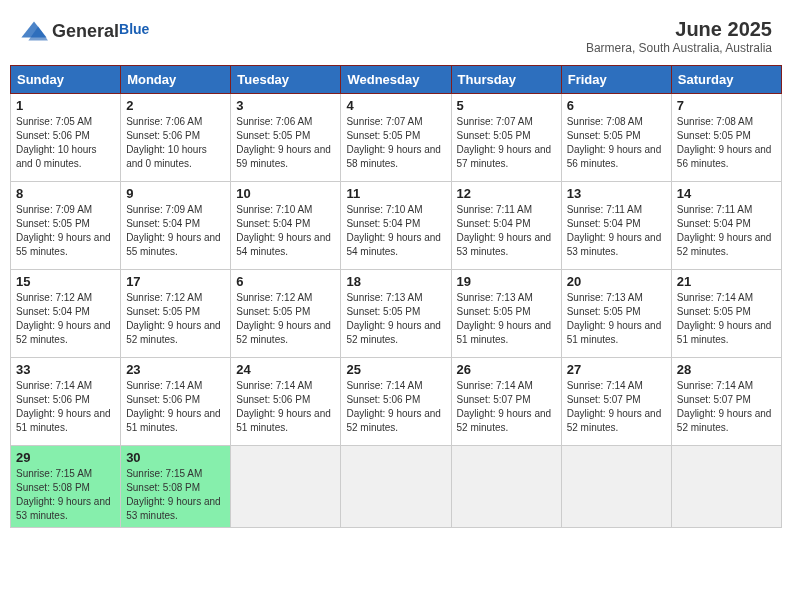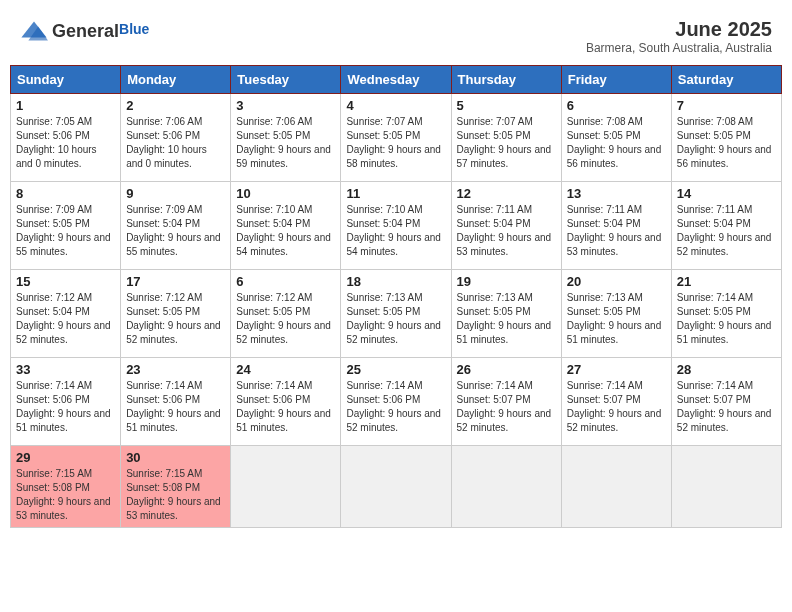--- a/index.html
+++ b/index.html
@@ -70,21 +70,21 @@
       border: 1px solid #ccc;
       vertical-align: top;
       padding: 4px 5px;
       font-size: 10.5px;
       color: #333;
       width: calc(100% / 7);
       min-height: 80px;
       background: #fff;
     }
     .calendar-table tr:last-child td {
-      background: #fca5a5;
+      background: #86efac;
     }
     .day-number {
       font-size: 13px;
       font-weight: bold;
       color: #222;
       display: block;
       margin-bottom: 2px;
     }
     .day-info {
       font-size: 10px;

